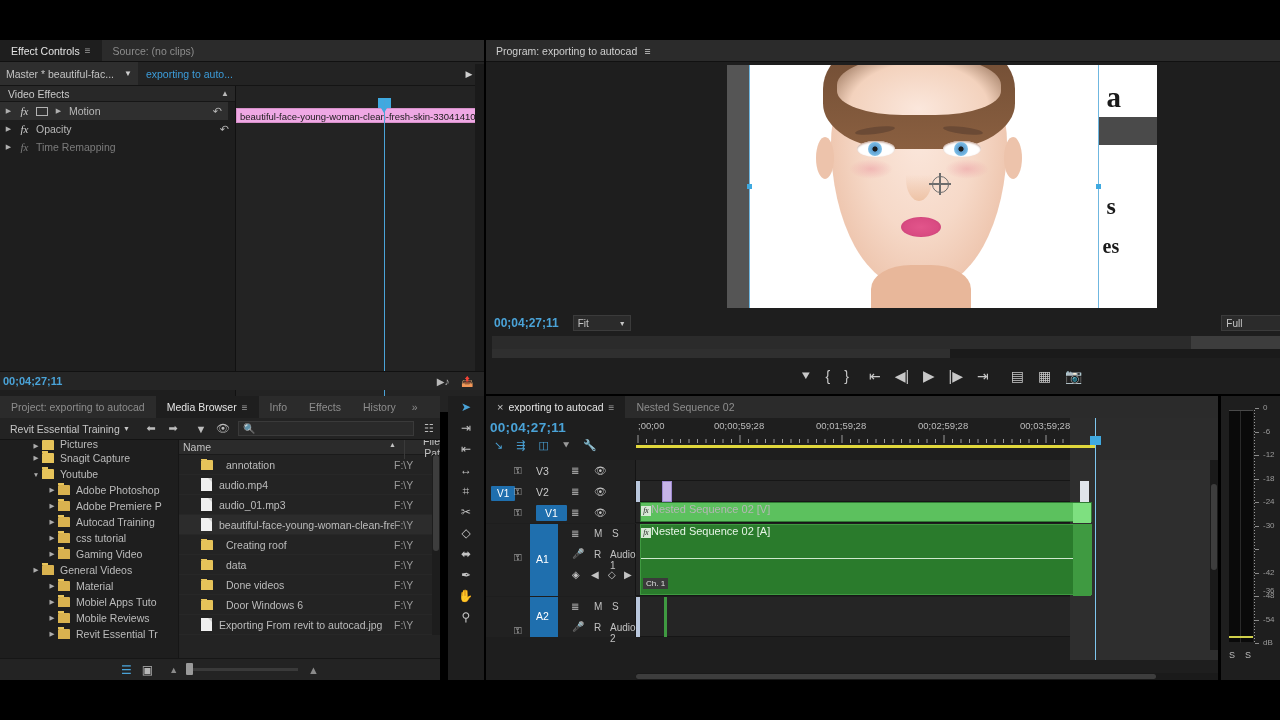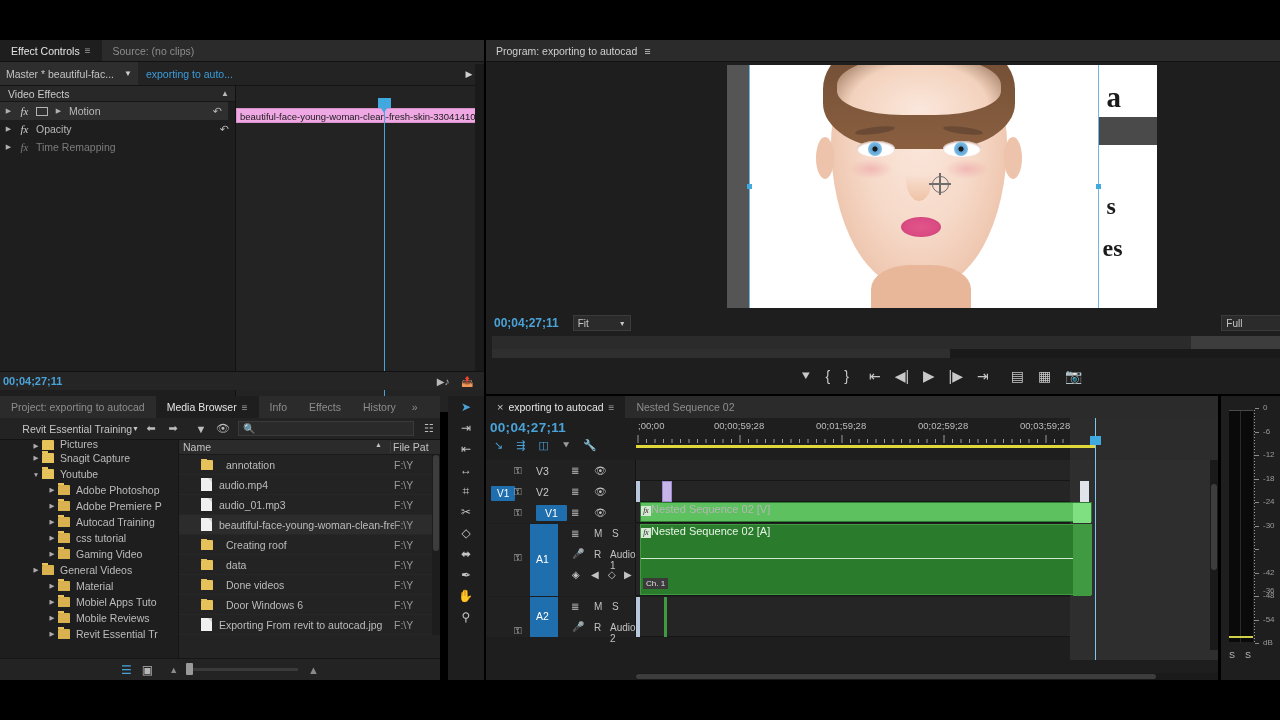--- a/index.html
+++ b/index.html
@@ -70,21 +70,21 @@
           padding:0 10px;gap:7px;color:#cfcfcf;font-size:10.5px;border-bottom:1px solid #111;}
   .pm-stage{position:relative;height:248px;background:#1e1e1e;display:flex;
             align-items:center;justify-content:center;}
   .pm-img{position:relative;width:430px;height:243px;background:#fff;overflow:hidden;}
   .pm-greybar{position:absolute;left:0;top:0;width:22px;height:243px;background:#555;}
   .pm-txtcol{position:absolute;right:0;top:0;width:58px;height:243px;background:#fff;
              font-family:"Liberation Serif",serif;color:#1a1a1a;}
   .pm-txtcol .t1{position:absolute;left:8px;top:16px;font-size:29px;font-weight:bold;}
   .pm-txtcol .grey{position:absolute;left:0;top:52px;width:58px;height:28px;background:#4a4a4a;}
   .pm-txtcol .t2{position:absolute;left:8px;top:128px;font-size:24px;font-weight:bold;}
-  .pm-txtcol .t3{position:absolute;left:4px;top:170px;font-size:24px;font-weight:bold;}
+  .pm-txtcol .t3{position:absolute;left:4px;top:170px;font-size:20px;font-weight:bold;}
   .pm-guide{position:absolute;top:0;height:243px;width:1px;background:#6fb7e0;}
   .pm-handle{position:absolute;width:5px;height:5px;background:#3fa9e0;}
   .pm-anchor{position:absolute;width:17px;height:17px;border:1.5px solid #6d6d6d;
              border-radius:50%;}
   .pm-anchor::before,.pm-anchor::after{content:"";position:absolute;background:#6d6d6d;}
   .pm-anchor::before{left:6.5px;top:-4px;width:1.5px;height:22px;}
   .pm-anchor::after{top:6.5px;left:-4px;height:1.5px;width:22px;}
   .pm-bar{height:26px;display:flex;align-items:center;padding:0 8px;background:#1e1e1e;
           font-size:10.5px;}
   .pm-bar .tc{color:#4aa3d8;font-weight:bold;font-size:12px;}
@@ -100,40 +100,40 @@
   .pm-ruler .cti{position:absolute;right:14px;top:1px;width:11px;height:9px;background:#3fa9e0;}
   .pm-tools{height:36px;display:flex;align-items:center;justify-content:center;gap:14px;
             color:#c8c8c8;font-size:14px;position:relative;background:#1e1e1e;}
   .pm-tools .plus{position:absolute;right:12px;font-size:17px;color:#cfcfcf;}
 
   
   #mediaBrowser{left:0;top:396px;width:440px;height:284px;background:#84cc16;}
   .mb-tabs{height:22px;background:#2b2b2b;display:flex;align-items:stretch;}
   .mb-toolbar{height:22px;display:flex;align-items:center;gap:0;background:#232323;
               border-bottom:1px solid #131313;}
-  .mb-drop{display:flex;align-items:center;justify-content:flex-end;width:140px;
-           padding:0 1px;color:#c6c6c6;font-size:10.5px;}
+  .mb-drop{display:flex;align-items:center;justify-content:space-between;width:140px;
+           padding:0 10px;color:#c6c6c6;font-size:10.5px;}
   .mb-icon{width:22px;text-align:center;color:#bdbdbd;font-size:11px;}
   .mb-search{flex:1;height:15px;background:#2a2a2a;border:1px solid #3a3a3a;margin:0 4px;
              display:flex;align-items:center;padding-left:4px;color:#8a8a8a;font-size:10px;gap:3px;}
   .mb-cols{display:flex;height:218px;}
   .mb-tree{width:178px;background:#1e1e1e;overflow:hidden;position:relative;}
   .tree-row{height:16px;display:flex;align-items:center;font-size:10.5px;color:#bcbcbc;
             white-space:nowrap;}
   .tri{width:12px;text-align:center;font-size:6.5px;color:#adadad;}
   .folder{width:12px;height:10px;background:#e6c35a;margin-right:6px;position:relative;
           flex:0 0 auto;border-radius:1px 1px 0 0;}
   .folder::before{content:"";position:absolute;left:0;top:-2px;width:6px;height:2px;background:#e6c35a;}
   .folder.dark{background:#d9b24f;}
   .mb-list{flex:1;background:#232323;position:relative;overflow:hidden;border-left:1px solid #161616;}
   .lh{height:15px;background:#2b2b2b;display:flex;align-items:center;font-size:10.5px;
       color:#c2c2c2;border-bottom:1px solid #1a1a1a;}
   .lh .c1{flex:1;padding-left:4px;position:relative;}
   .lh .c1 .sortarrow{position:absolute;right:8px;font-size:7px;}
-  .lh .c2{width:50px;padding-left:2px;border-left:1px solid #3a3a3a;}
+  .lh .c2{width:36px;padding-left:2px;border-left:1px solid #3a3a3a;text-align:right;}
   .lr{height:20px;display:flex;align-items:center;font-size:10.5px;color:#bcbcbc;
       border-bottom:1px solid #272727;}
   .lr.hl{background:#2c2c2c;}
   .lr .c1{flex:1;display:flex;align-items:center;gap:7px;padding-left:22px;overflow:hidden;white-space:nowrap;}
   .lr .c2{width:46px;color:#9a9a9a;overflow:hidden;white-space:nowrap;}
   .docico{width:11px;height:13px;background:#f0f0f0;position:relative;flex:0 0 auto;}
   .docico::after{content:"";position:absolute;right:0;top:0;border-top:4px solid #c9c9c9;
                  border-left:4px solid transparent;}
   .mb-foot{height:22px;background:#232323;display:flex;align-items:center;
            justify-content:center;gap:10px;border-top:1px solid #161616;}

